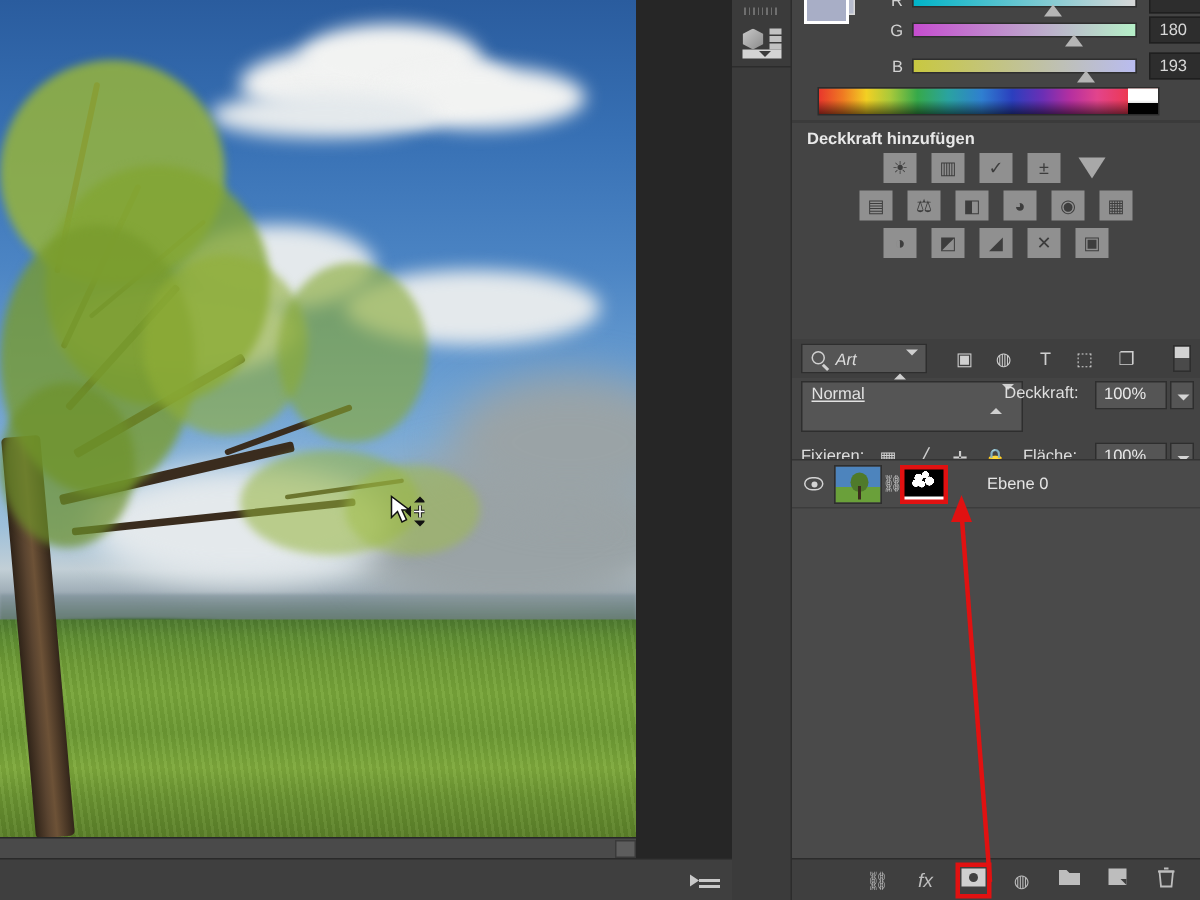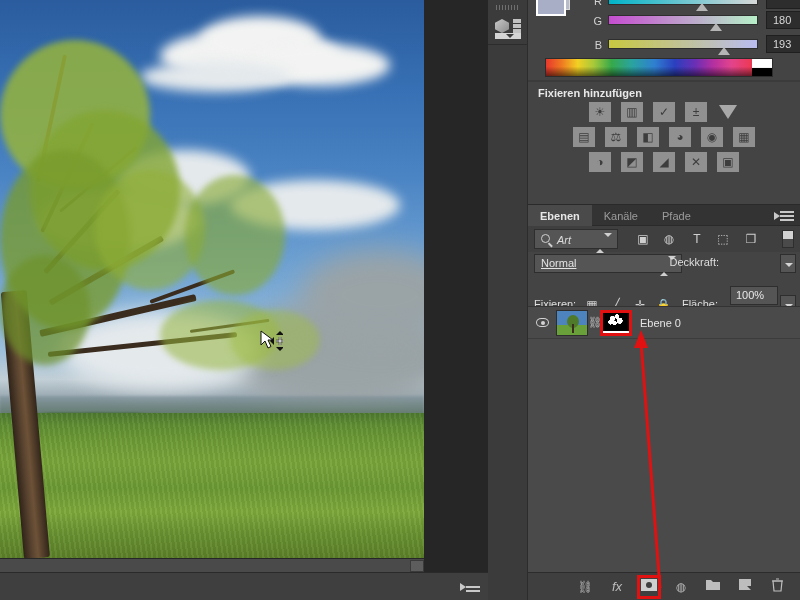--- a/index.html
+++ b/index.html
@@ -219,28 +219,28 @@
   .lp-filter .kind .txt { position:absolute; left:22px; top:1px;font-style:italic; }
   .lp-filter .kind .arrows { position:absolute; right:5px; top:4px; }
   .lp-filter .kind .arrows .up { width:0;height:0;border-left:4px solid transparent;border-right:4px solid transparent;border-bottom:4px solid #cfcfcf;margin-bottom:2px;}
   .lp-filter .kind .arrows .dn { width:0;height:0;border-left:4px solid transparent;border-right:4px solid transparent;border-top:4px solid #cfcfcf;}
   .lp-filter .ficon { position:absolute; top:5px; width:18px; height:16px; color:#cfcfcf; font-size:12px; text-align:center; line-height:16px;}
   .lp-filter .toggle { position:absolute; right:6px; top:4px; width:12px; height:18px;
      background: linear-gradient(180deg,#d2d2d2 0 50%, #4a4a4a 50% 100%); border:1px solid #2e2e2e;}
 
   .lp-blend { position:absolute; left:0; top:48px; width:272px; height:24px; }
   .blend-select {
-    position:absolute; left:6px; top:2px; width:148px; height:19px;
+    position:absolute; left:6px; top:2px; width:148px; height:34px;
     background:#555; border:1px solid #2e2e2e; color:#e2e2e2; font-size:11px; line-height:17px; padding-left:6px;text-decoration:underline;
   }
   .blend-select .arrows { position:absolute; right:5px; top:3px; }
   .blend-select .arrows .up{width:0;height:0;border-left:4px solid transparent;border-right:4px solid transparent;border-bottom:4px solid #cfcfcf;margin-bottom:2px;}
   .blend-select .arrows .dn{width:0;height:0;border-left:4px solid transparent;border-right:4px solid transparent;border-top:4px solid #cfcfcf;}
   .op-label { position:absolute; right:81px; top:4px; color:#dedede; font-size:11px; }
-  .op-field { position:absolute; right:22px; top:2px; width:48px; height:19px; background:#555; border:1px solid #2e2e2e; color:#e8e8e8; font-size:11px; line-height:17px; padding-left:5px;margin-top:32px;}
+  .op-field { position:absolute; right:22px; top:2px; width:48px; height:19px; background:#555; border:1px solid #2e2e2e; color:#e8e8e8; font-size:11px; line-height:17px; padding-left:5px;}
   .op-arrow { position:absolute; right:4px; top:2px; width:16px; height:19px; background:#555; border:1px solid #2e2e2e;}
   .op-arrow:after { content:""; position:absolute; left:4px; top:8px; width:0;height:0;
       border-left:4px solid transparent;border-right:4px solid transparent;border-top:4px solid #d4d4d4;}
 
   .lp-lock { position:absolute; left:0; top:89px; width:272px; height:26px; }
   .lock-label { position:absolute; left:6px; top:5px; color:#dedede; font-size:11px; }
   .lock-ico { position:absolute; top:4px; width:16px; height:16px; text-align:center; line-height:16px; font-size:12px; color:#cfcfcf;}
   .fill-label { position:absolute; right:82px; top:5px; color:#dedede; font-size:11px; }
 
   .layer-list { position:absolute; left:0; top:102px; width:272px; bottom:28px; background:#4a4a4a; border-top:1px solid #333; }
@@ -267,21 +267,21 @@
       radial-gradient(circle at 70% 55%, #fff 0 20%, transparent 21%),
       radial-gradient(circle at 42% 70%, #fff 0 15%, transparent 16%),
       radial-gradient(circle at 20% 65%, #fff 0 14%, transparent 15%);
   }
   .maskthumb .base { position:absolute; left:2px; bottom:1px; width:28px; height:4px; background:#fff; }
   .mask-highlight {
     position:absolute; left:0; top:0; width:100%; height:100%;
     border:3px solid #e11111; pointer-events:none;
   }
   .mask-wrap { position:relative; flex:0 0 auto; }
-  .lname { margin-left:8px; color:#e4e4e4; font-size:11px; white-space:nowrap; }
+  .lname { margin-left:26px; color:#e4e4e4; font-size:11px; white-space:nowrap; }
 
   .smart-badge {
     position:absolute; right:1px; bottom:1px; width:12px; height:12px;
     background:#b9b9b9; border:1px solid #555;
   }
   .smart-badge:after{ content:""; position:absolute; left:2px; top:2px; width:6px;height:6px;border:1px solid #3b3b3b; }
   .sel-corners { position:absolute; inset:-3px; }
   .sel-corners i { position:absolute; width:7px; height:7px; border:2px solid #e9e9e9; }
   .sel-corners i:nth-child(1){left:0;top:0;border-right:none;border-bottom:none;}
   .sel-corners i:nth-child(2){right:0;top:0;border-left:none;border-bottom:none;}
@@ -433,21 +433,21 @@
       <div class="tab">Stile</div>
       <div class="menu">
         <span class="tri"></span>
           <i></i>
           <i></i>
           <i></i>
       </div>
     </div>
 
     <div class="corr-panel">
-      <div class="corr-title">Fixieren hinzufügen</div>
+      <div class="corr-title">Deckkraft hinzufügen</div>
       <div class="adj-grid">
         <div class="adj-row">
           <div class="adj-ico">☀</div>
           <div class="adj-ico">▥</div>
           <div class="adj-ico">✓</div>
           <div class="adj-ico">±</div>
           <div class="adj-ico clear">
             <svg width="22" height="18" viewBox="0 0 22 18">
                 <polygon points="2,2 20,2 11,16" fill="#a8a8a8"></polygon>
               </svg>
@@ -466,31 +466,20 @@
           <div class="adj-ico">◩</div>
           <div class="adj-ico">◢</div>
           <div class="adj-ico">✕</div>
           <div class="adj-ico">▣</div>
         </div>
       </div>
     </div>
 
     <div class="layers-panel">
 
-      <div class="tabbar" style="top:0;">
-        <div class="tab active">Ebenen</div>
-        <div class="tab">Kanäle</div>
-        <div class="tab">Pfade</div>
-        <div class="menu">
-          <span class="tri"></span>
-            <i></i>
-            <i></i>
-            <i></i>
-        </div>
-      </div>
 
       <div class="lp-filter">
         <div class="kind">
           <span class="mag"></span>
           <span class="txt">Art</span>
           <span class="arrows"><span class="up"></span><span class="dn"></span></span>
         </div>
         <div class="ficon" style="left:106px;">▣</div>
         <div class="ficon" style="left:132px;">◍</div>
         <div class="ficon" style="left:160px;">T</div>

